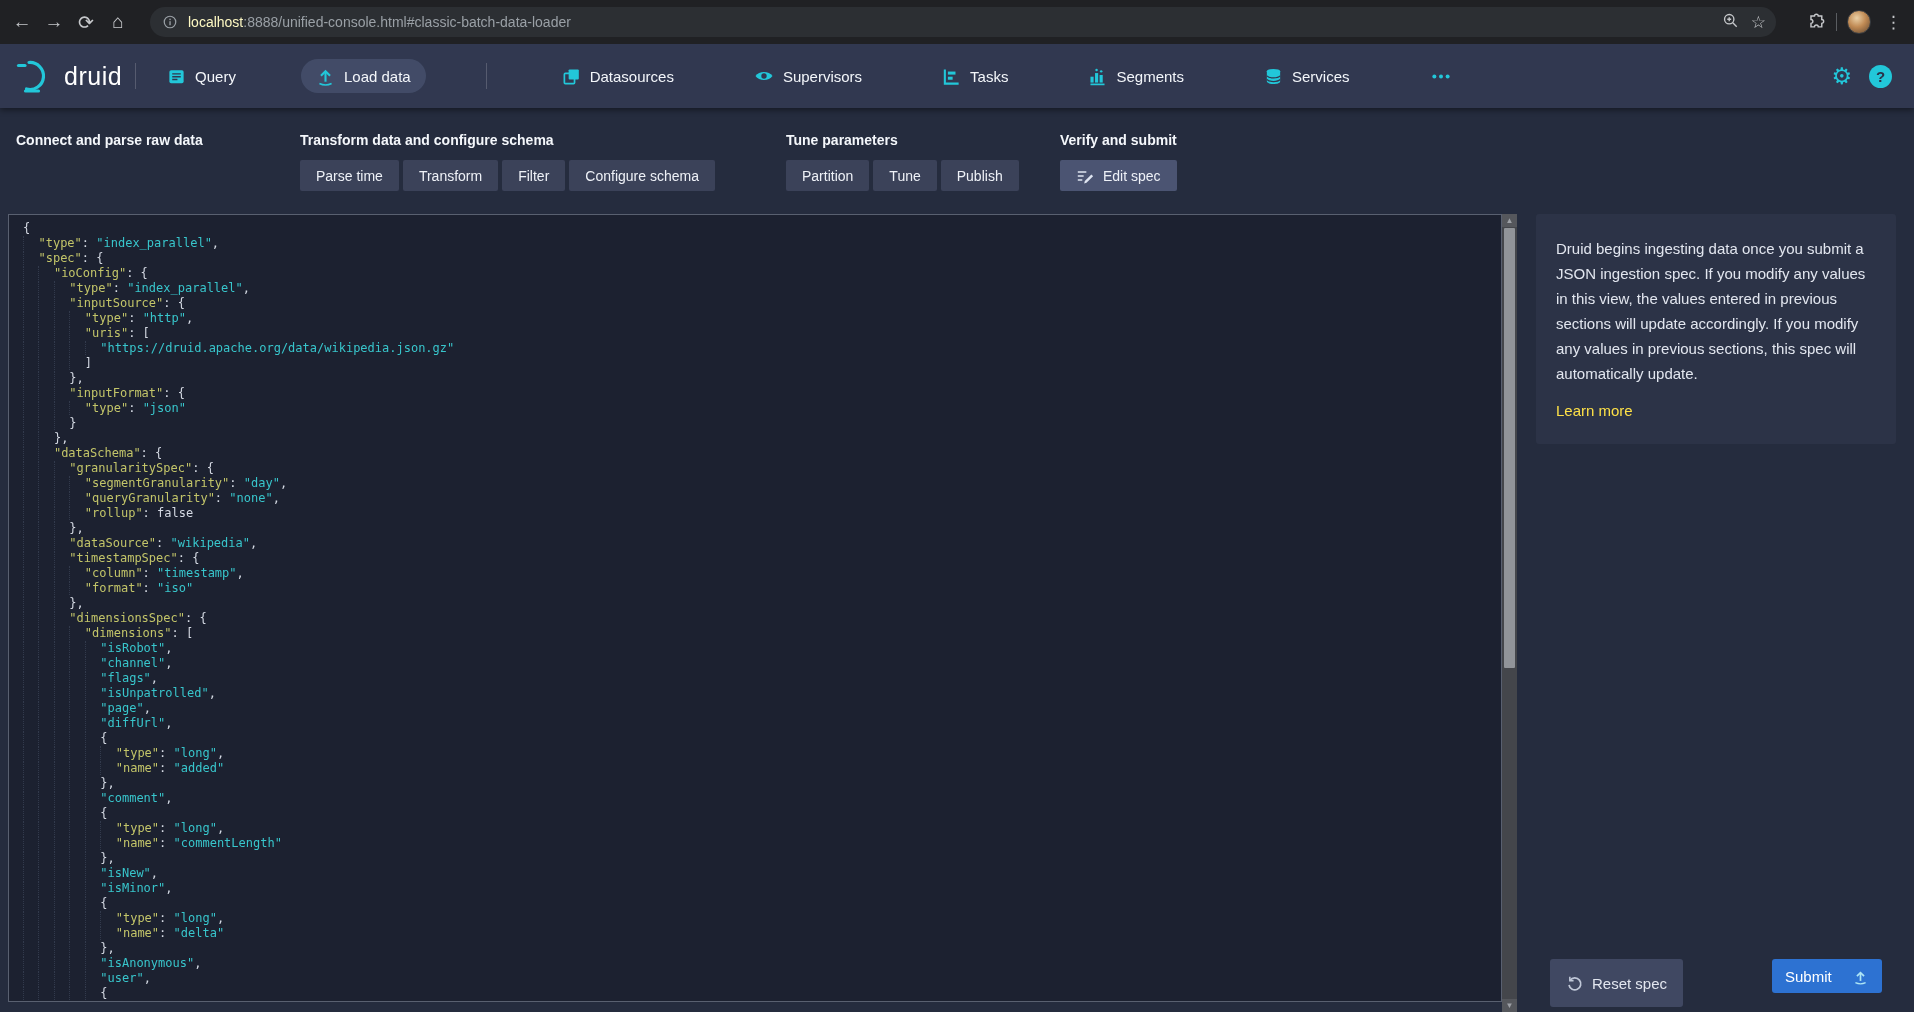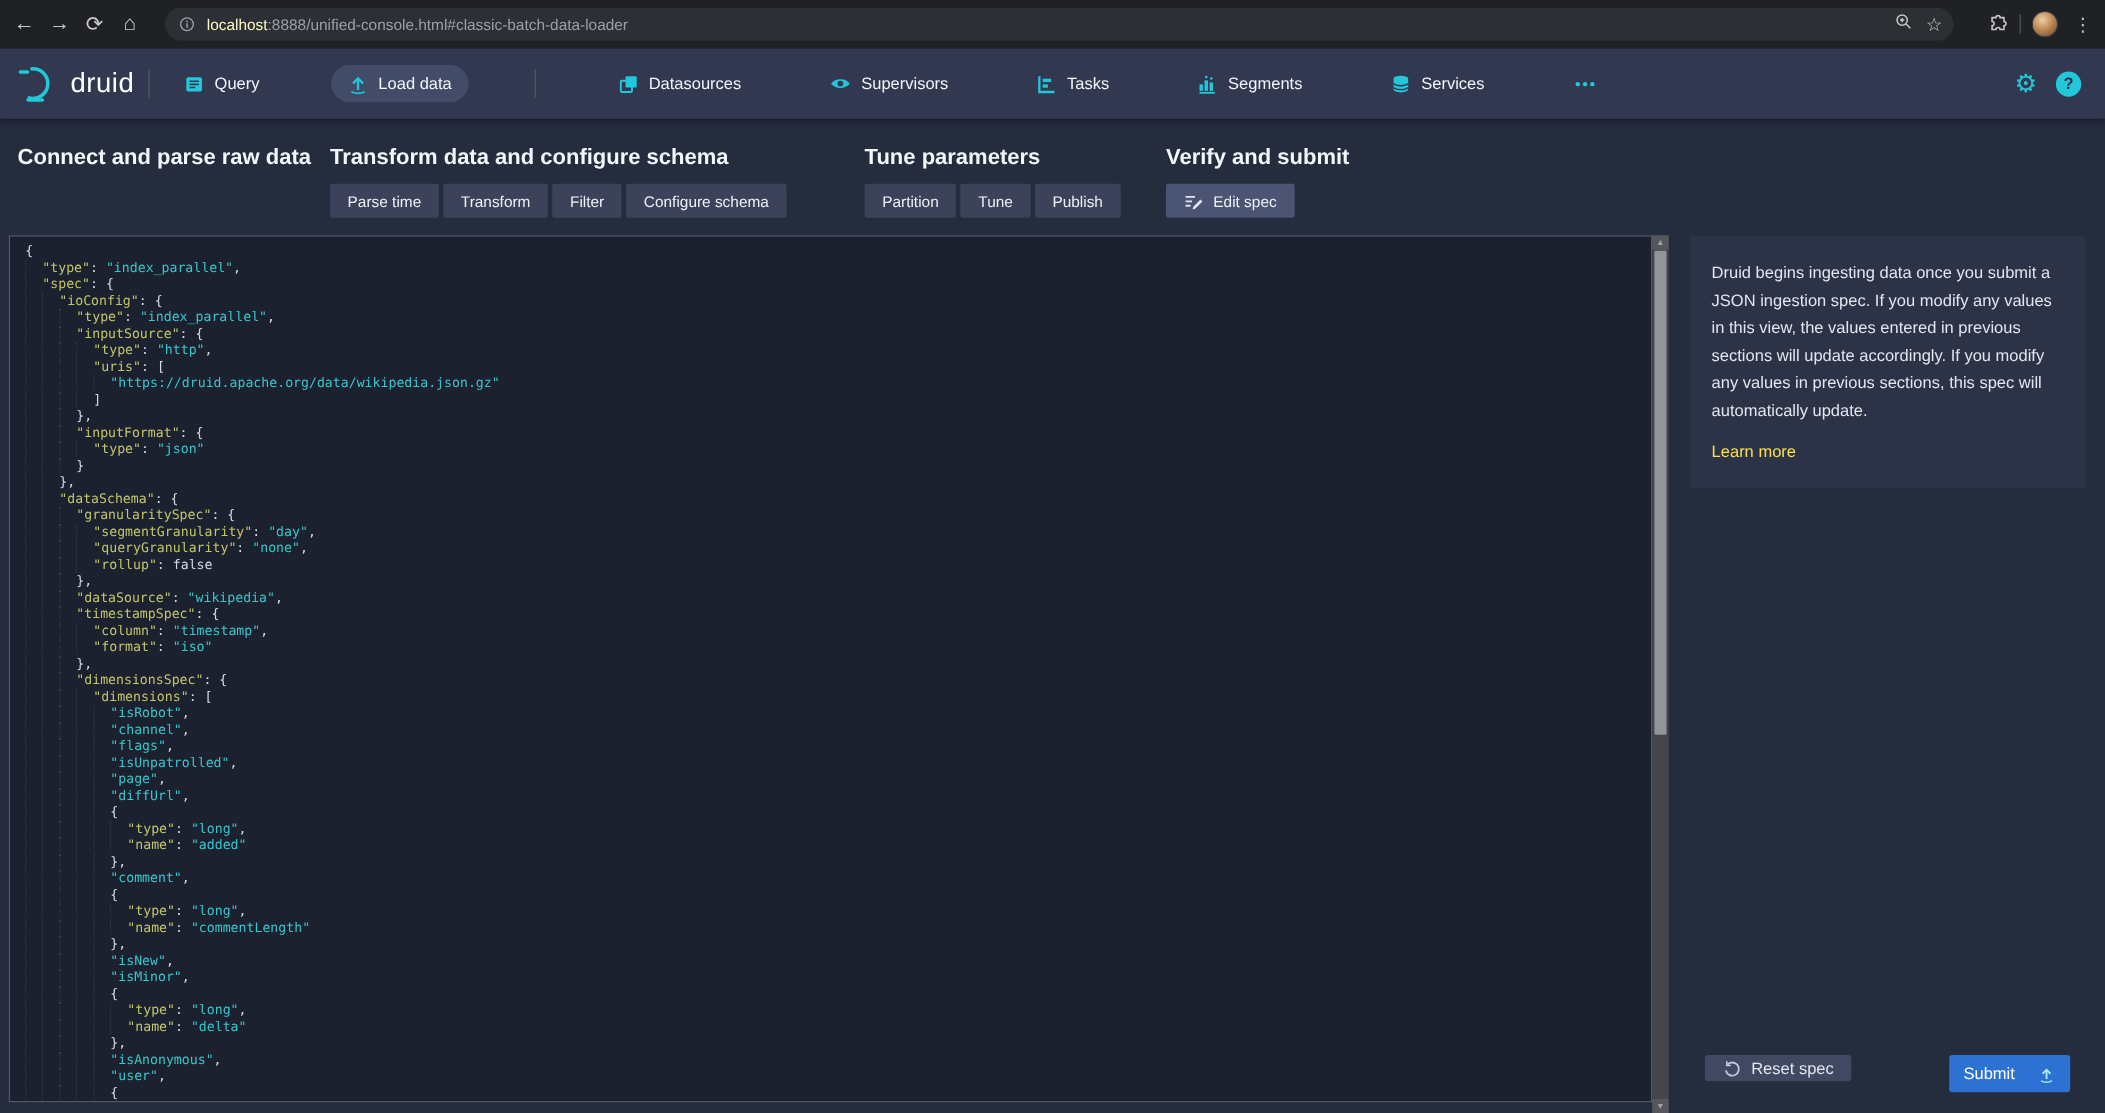--- a/index.html
+++ b/index.html
@@ -28,21 +28,21 @@
   .nav-item { display:flex; align-items:center; gap:9px; height:34px; padding:0 15px; margin:0 3px; border-radius:17px; color:#f3f6fa; font-size:15px; cursor:pointer; flex:0 0 auto; }
   .nav-item.active { background:rgba(146,168,212,.18); }
   .nav-icon { display:flex; align-items:center; color:#22c7d9; }
   .nav-right { margin-left:auto; margin-right:22px; display:flex; align-items:center; gap:17px; }
   .gear { color:#22c7d9; font-size:23px; line-height:1; }
   .help-circle { width:23px; height:23px; border-radius:50%; background:#22c7d9; color:#2b3148; font-weight:bold; font-size:15px; display:flex; align-items:center; justify-content:center; }
 
   
   .step-group { position:absolute; top:132px; }
   .sg0{ left:16px; } .sg1{ left:300px; } .sg2{ left:786px; } .sg3{ left:1060px; }
-  .sg-title { font-size:20px; font-weight:bold; color:#f4f7fb; margin-bottom:12px; white-space:nowrap; }
+  .sg-title { font-size:14px; font-weight:bold; color:#f4f7fb; margin-bottom:12px; white-space:nowrap; }
   .sg-buttons { display:flex; gap:4px; }
   .step-btn { height:31px; padding:0 16px; background:#3b4259; color:#eef1f7; font-size:14px; border:none; border-radius:2px; display:flex; align-items:center; gap:9px; white-space:nowrap; font-family:"Liberation Sans",sans-serif; cursor:pointer; }
   .step-btn.active { background:#4b5472; }
   .step-btn .bicon { display:flex; color:#dfe5f1; }
 
   
   .editor { position:absolute; left:8px; top:214px; width:1494px; height:788px; background:#1c2130; border:1px solid #596070; overflow:hidden; padding:6px 0 0 14px; cursor:text; }
   .cline { height:15px; font-family:"DejaVu Sans Mono", monospace; font-size:12px; line-height:15px; white-space:pre; color:#d5dae4; }
   .jk { color:#c3c569; }
   .jv { color:#38c6cc; }
@@ -54,21 +54,21 @@
   .vs-up { top:0; } .vs-down { bottom:0; }
   .vs-thumb { position:absolute; left:2px; top:14px; width:11px; height:440px; background:#919499; border-radius:1px; }
 
   
   .side-card { position:absolute; left:1536px; top:214px; width:360px; background:#2c3347; border-radius:3px; padding:22px 20px 24px 20px; }
   .side-card p { font-size:15px; line-height:25px; color:#e2e6ef; margin-bottom:28px; }
   .side-card p:last-of-type { margin-bottom:16px; }
   .learn-more { font-size:15px; color:#fde047; text-decoration:none; cursor:pointer; }
 
   
-  .reset-btn { position:absolute; left:1550px; top:959px; height:24px; padding:0 16px; background:#404862; border:none; border-radius:3px; color:#e2e6ef; font-size:15px; display:flex; align-items:center; gap:9px; font-family:"Liberation Sans",sans-serif; cursor:pointer; }
+  .reset-btn { position:absolute; left:1550px; top:959px; height:48px; padding:0 16px; background:#404862; border:none; border-radius:3px; color:#e2e6ef; font-size:15px; display:flex; align-items:center; gap:9px; font-family:"Liberation Sans",sans-serif; cursor:pointer; }
   .reset-btn .ricon { display:flex; color:#c0c8d8; }
   .submit-btn { position:absolute; left:1772px; top:959px; height:34px; padding:0 13px; background:#2d72d2; border:none; border-radius:3px; color:#ffffff; font-size:15px; display:flex; align-items:center; gap:20px; font-family:"Liberation Sans",sans-serif; cursor:pointer; }
   .submit-btn .sicon { display:flex; color:#aee6f5; }
 </style>
 </head>
 <body>
 
 <div class="browser-bar">
   <div class="bbtn b1">←</div>
   <div class="bbtn">→</div>

